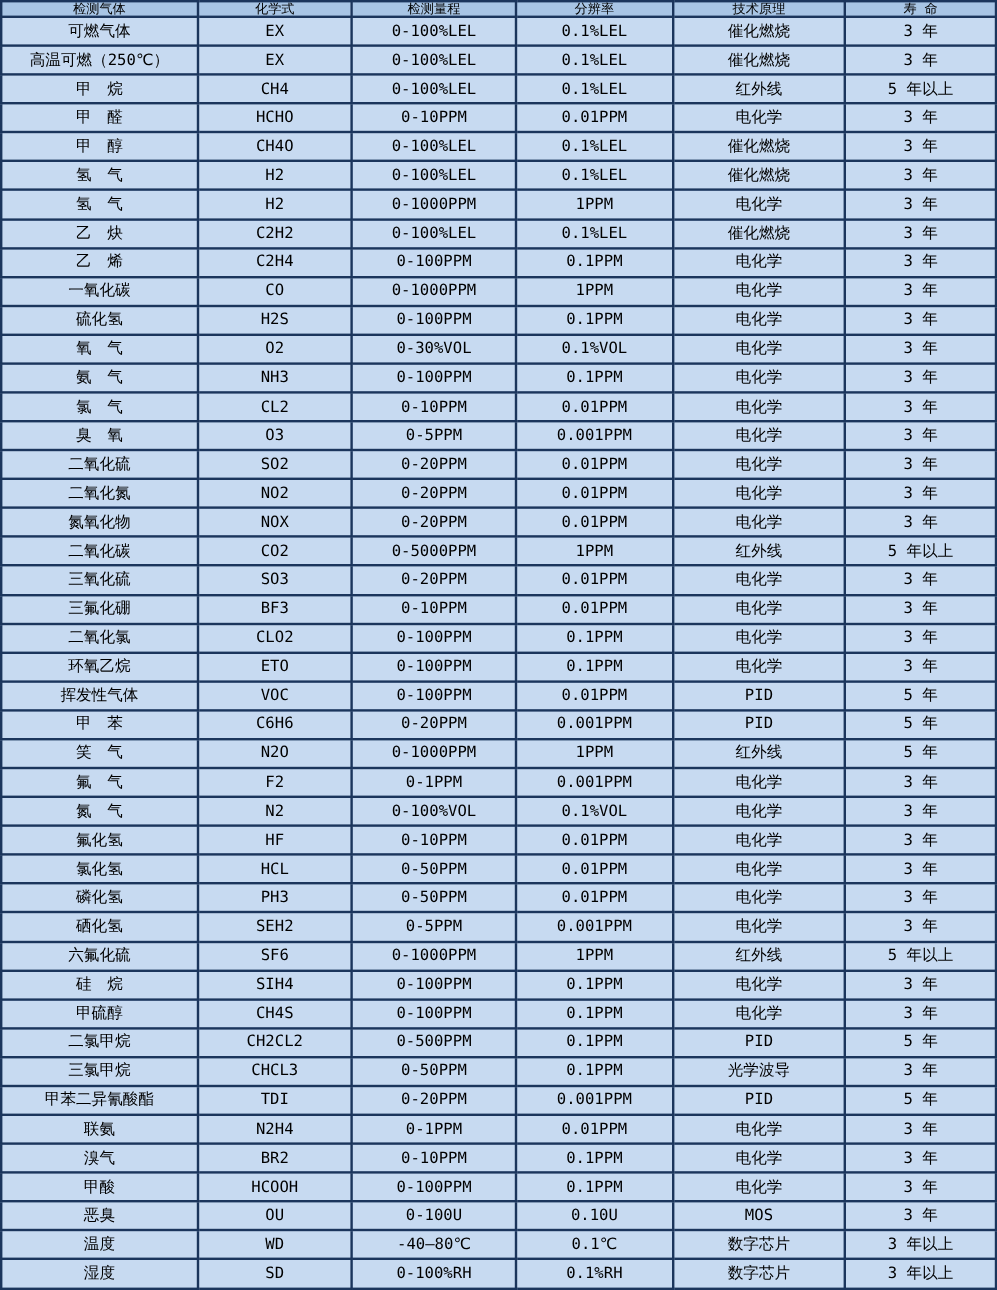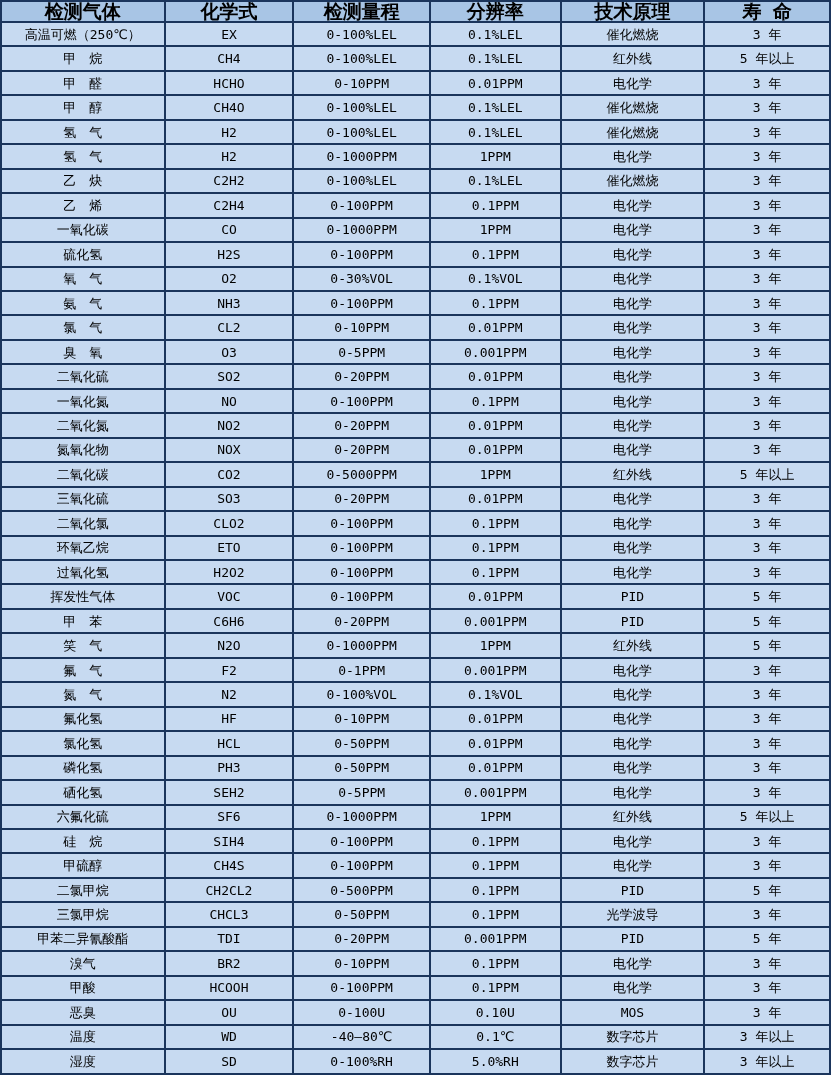--- a/index.html
+++ b/index.html
@@ -27,22 +27,22 @@
     vertical-align: middle;
     padding: 0;
     margin: 0;
     overflow: hidden;
     white-space: nowrap;
     color: #000000;
     line-height: 1;
   }
   table.spec th {
     background: #a8c5e5;
-    font-weight: bold;
-    font-size: 19px;
+    font-weight: normal;
+    font-size: 11px;
   }
   table.spec td {
     font-size: 13px;
   }
   td.c-cjk { font-size: 14px; }
 </style>
 </head>
 <body>
 
 <div class="page">
@@ -59,20 +59,28 @@
       <tr>
         <th>检测气体</th>
         <th>化学式</th>
         <th>检测量程</th>
         <th>分辨率</th>
         <th>技术原理</th>
         <th>寿 命</th>
       </tr>
     </thead>
     <tbody id="table-body">
+  <tr>
+    <td class="c-cjk">可燃气体</td>
+    <td class="c-lat">EX</td>
+    <td class="c-lat">0-100%LEL</td>
+    <td class="c-lat">0.1%LEL</td>
+    <td class="c-cjk">催化燃烧</td>
+    <td class="c-lat">3 年</td>
+  </tr>
 
   <tr>
     <td class="c-cjk">高温可燃（250℃）</td>
     <td class="c-lat">EX</td>
     <td class="c-lat">0-100%LEL</td>
     <td class="c-lat">0.1%LEL</td>
     <td class="c-cjk">催化燃烧</td>
     <td class="c-lat">3 年</td>
   </tr>
 
@@ -195,28 +203,20 @@
 
   <tr>
     <td class="c-cjk">二氧化硫</td>
     <td class="c-lat">SO2</td>
     <td class="c-lat">0-20PPM</td>
     <td class="c-lat">0.01PPM</td>
     <td class="c-cjk">电化学</td>
     <td class="c-lat">3 年</td>
   </tr>
 
-  <tr>
-    <td class="c-cjk">一氧化氮</td>
-    <td class="c-lat">NO</td>
-    <td class="c-lat">0-100PPM</td>
-    <td class="c-lat">0.1PPM</td>
-    <td class="c-cjk">电化学</td>
-    <td class="c-lat">3 年</td>
-  </tr>
 
   <tr>
     <td class="c-cjk">二氧化氮</td>
     <td class="c-lat">NO2</td>
     <td class="c-lat">0-20PPM</td>
     <td class="c-lat">0.01PPM</td>
     <td class="c-cjk">电化学</td>
     <td class="c-lat">3 年</td>
   </tr>
 
@@ -240,47 +240,47 @@
 
   <tr>
     <td class="c-cjk">三氧化硫</td>
     <td class="c-lat">SO3</td>
     <td class="c-lat">0-20PPM</td>
     <td class="c-lat">0.01PPM</td>
     <td class="c-cjk">电化学</td>
     <td class="c-lat">3 年</td>
   </tr>
 
+  <tr>
+    <td class="c-cjk">三氟化硼</td>
+    <td class="c-lat">BF3</td>
+    <td class="c-lat">0-10PPM</td>
+    <td class="c-lat">0.01PPM</td>
+    <td class="c-cjk">电化学</td>
+    <td class="c-lat">3 年</td>
+  </tr>
 
   <tr>
     <td class="c-cjk">二氧化氯</td>
     <td class="c-lat">CLO2</td>
     <td class="c-lat">0-100PPM</td>
     <td class="c-lat">0.1PPM</td>
     <td class="c-cjk">电化学</td>
     <td class="c-lat">3 年</td>
   </tr>
 
   <tr>
     <td class="c-cjk">环氧乙烷</td>
     <td class="c-lat">ETO</td>
     <td class="c-lat">0-100PPM</td>
     <td class="c-lat">0.1PPM</td>
     <td class="c-cjk">电化学</td>
     <td class="c-lat">3 年</td>
   </tr>
 
-  <tr>
-    <td class="c-cjk">过氧化氢</td>
-    <td class="c-lat">H2O2</td>
-    <td class="c-lat">0-100PPM</td>
-    <td class="c-lat">0.1PPM</td>
-    <td class="c-cjk">电化学</td>
-    <td class="c-lat">3 年</td>
-  </tr>
 
   <tr>
     <td class="c-cjk">挥发性气体</td>
     <td class="c-lat">VOC</td>
     <td class="c-lat">0-100PPM</td>
     <td class="c-lat">0.01PPM</td>
     <td class="c-cjk">PID</td>
     <td class="c-lat">5 年</td>
   </tr>
 
@@ -405,20 +405,28 @@
 
   <tr>
     <td class="c-cjk">甲苯二异氰酸酯</td>
     <td class="c-lat">TDI</td>
     <td class="c-lat">0-20PPM</td>
     <td class="c-lat">0.001PPM</td>
     <td class="c-cjk">PID</td>
     <td class="c-lat">5 年</td>
   </tr>
 
+  <tr>
+    <td class="c-cjk">联氨</td>
+    <td class="c-lat">N2H4</td>
+    <td class="c-lat">0-1PPM</td>
+    <td class="c-lat">0.01PPM</td>
+    <td class="c-cjk">电化学</td>
+    <td class="c-lat">3 年</td>
+  </tr>
 
   <tr>
     <td class="c-cjk">溴气</td>
     <td class="c-lat">BR2</td>
     <td class="c-lat">0-10PPM</td>
     <td class="c-lat">0.1PPM</td>
     <td class="c-cjk">电化学</td>
     <td class="c-lat">3 年</td>
   </tr>
 
@@ -447,19 +455,19 @@
     <td class="c-lat">-40—80℃</td>
     <td class="c-lat">0.1℃</td>
     <td class="c-cjk">数字芯片</td>
     <td class="c-lat">3 年以上</td>
   </tr>
 
   <tr>
     <td class="c-cjk">湿度</td>
     <td class="c-lat">SD</td>
     <td class="c-lat">0-100%RH</td>
-    <td class="c-lat">5.0%RH</td>
+    <td class="c-lat">0.1%RH</td>
     <td class="c-cjk">数字芯片</td>
     <td class="c-lat">3 年以上</td>
   </tr>
 </tbody>
   </table>
 </div>
 
 </body></html>

